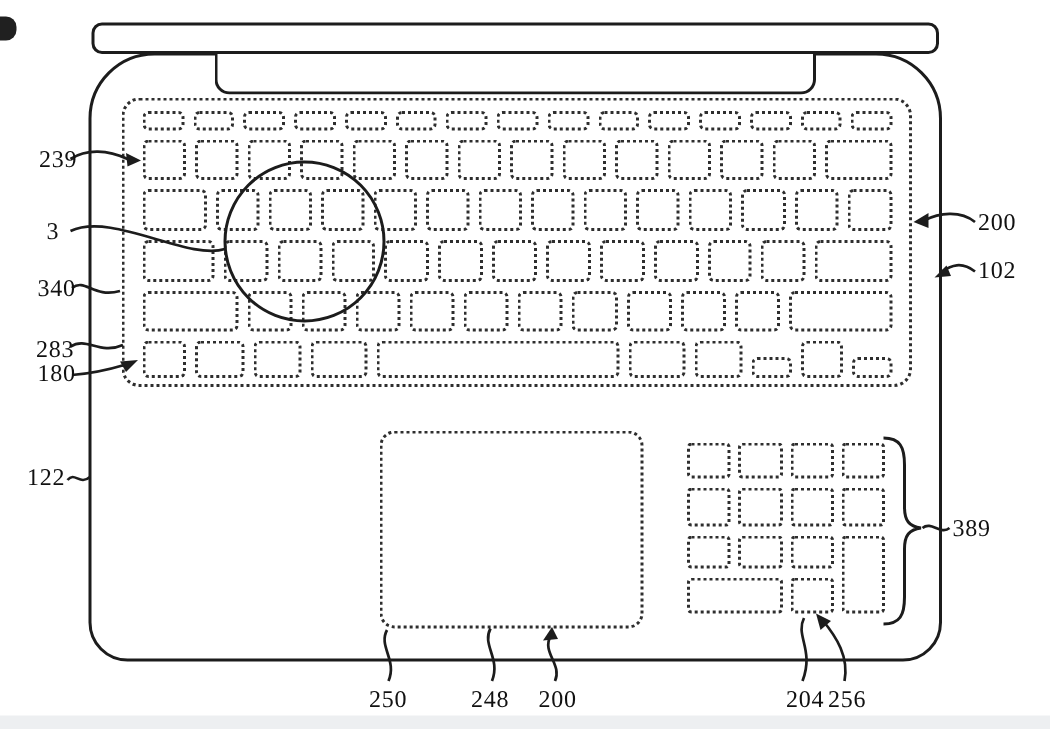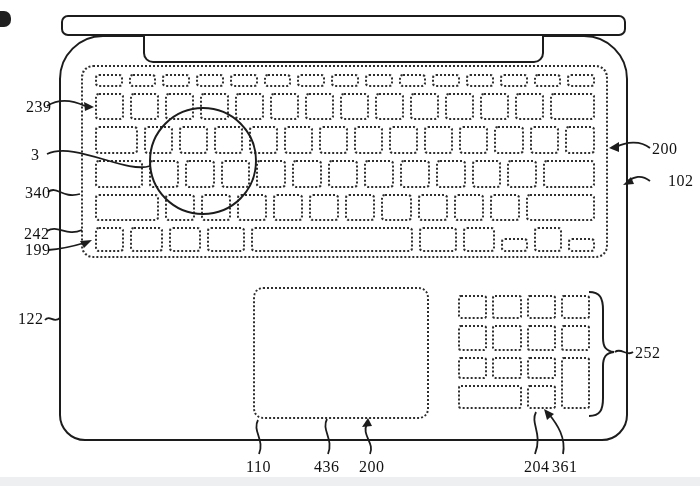--- a/index.html
+++ b/index.html
@@ -178,26 +178,26 @@
     <polygon points="368,418 362,427 372,426" fill="#1c1c1c" stroke="none"></polygon>
     <path d="M367,424 C361,435 375,443 370,454"></path>
     <path d="M536,412 C530,424 543,433 535,454"></path>
     <polygon points="544,409 547,420 554,414" fill="#1c1c1c" stroke="none"></polygon>
     <path d="M563,454 C566,438 558,425 548,413"></path>
   </svg>
 
   <span class="lbl" style="left:26px;top:99px">239</span>
   <span class="lbl" style="left:31px;top:147px">3</span>
   <span class="lbl" style="left:25px;top:185px">340</span>
-  <span class="lbl" style="left:24px;top:226px">242</span>
-  <span class="lbl" style="left:25px;top:242px">199</span>
+  <span class="lbl" style="left:24px;top:226px">283</span>
+  <span class="lbl" style="left:25px;top:242px">180</span>
   <span class="lbl" style="left:18px;top:311px">122</span>
   <span class="lbl" style="left:652px;top:141px">200</span>
-  <span class="lbl" style="left:668px;top:173px">102</span>
-  <span class="lbl" style="left:635px;top:345px">252</span>
-  <span class="lbl" style="left:246px;top:459px">110</span>
-  <span class="lbl" style="left:314px;top:459px">436</span>
+  <span class="lbl" style="left:652px;top:173px">102</span>
+  <span class="lbl" style="left:635px;top:345px">389</span>
+  <span class="lbl" style="left:246px;top:459px">250</span>
+  <span class="lbl" style="left:314px;top:459px">248</span>
   <span class="lbl" style="left:359px;top:459px">200</span>
   <span class="lbl" style="left:524px;top:459px">204</span>
-  <span class="lbl" style="left:552px;top:459px">361</span>
+  <span class="lbl" style="left:552px;top:459px">256</span>
 
   <div class="gray-band"></div>
 </div>
 
 </body></html>

